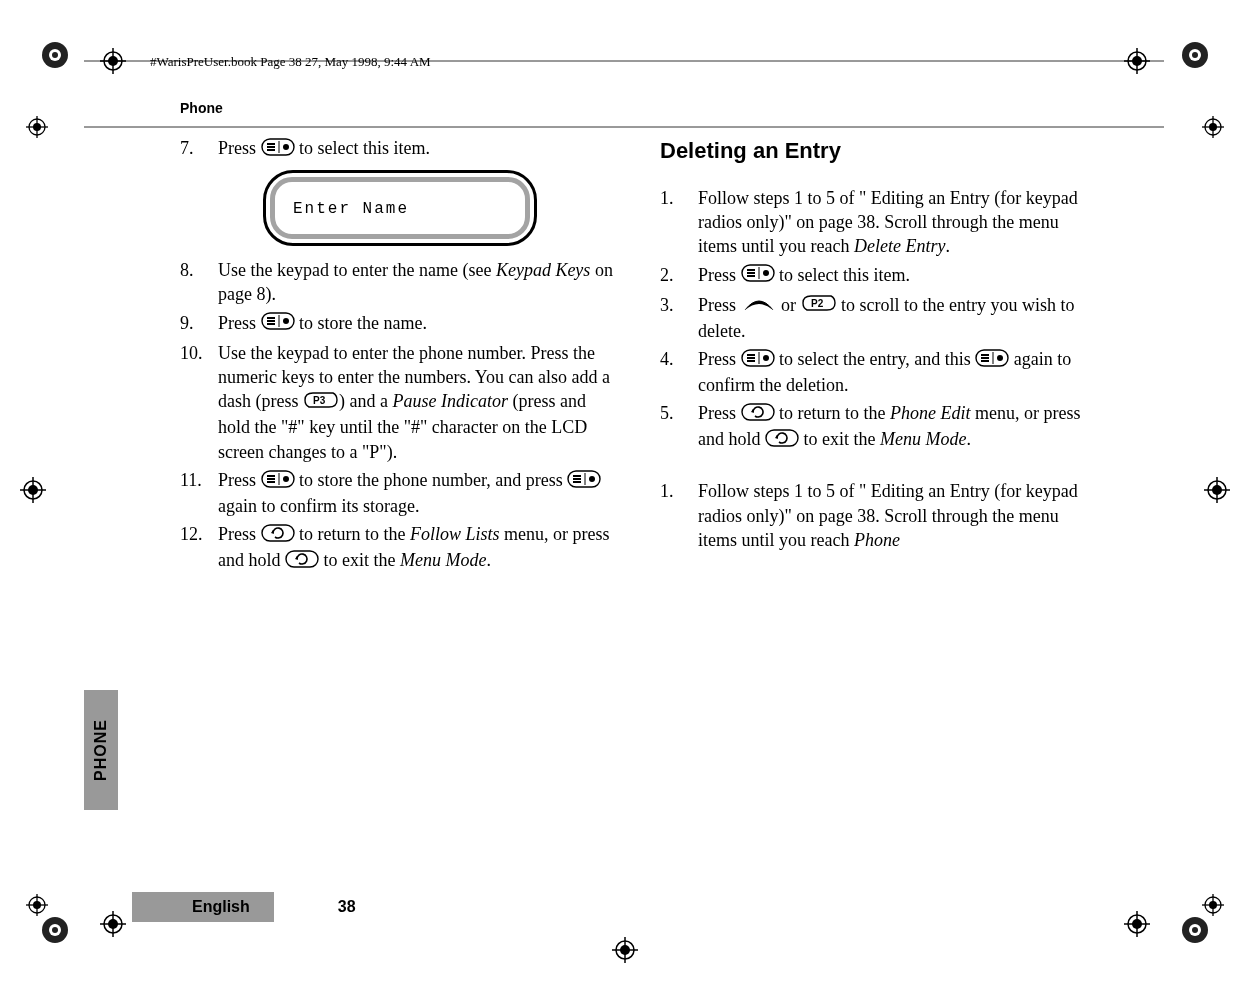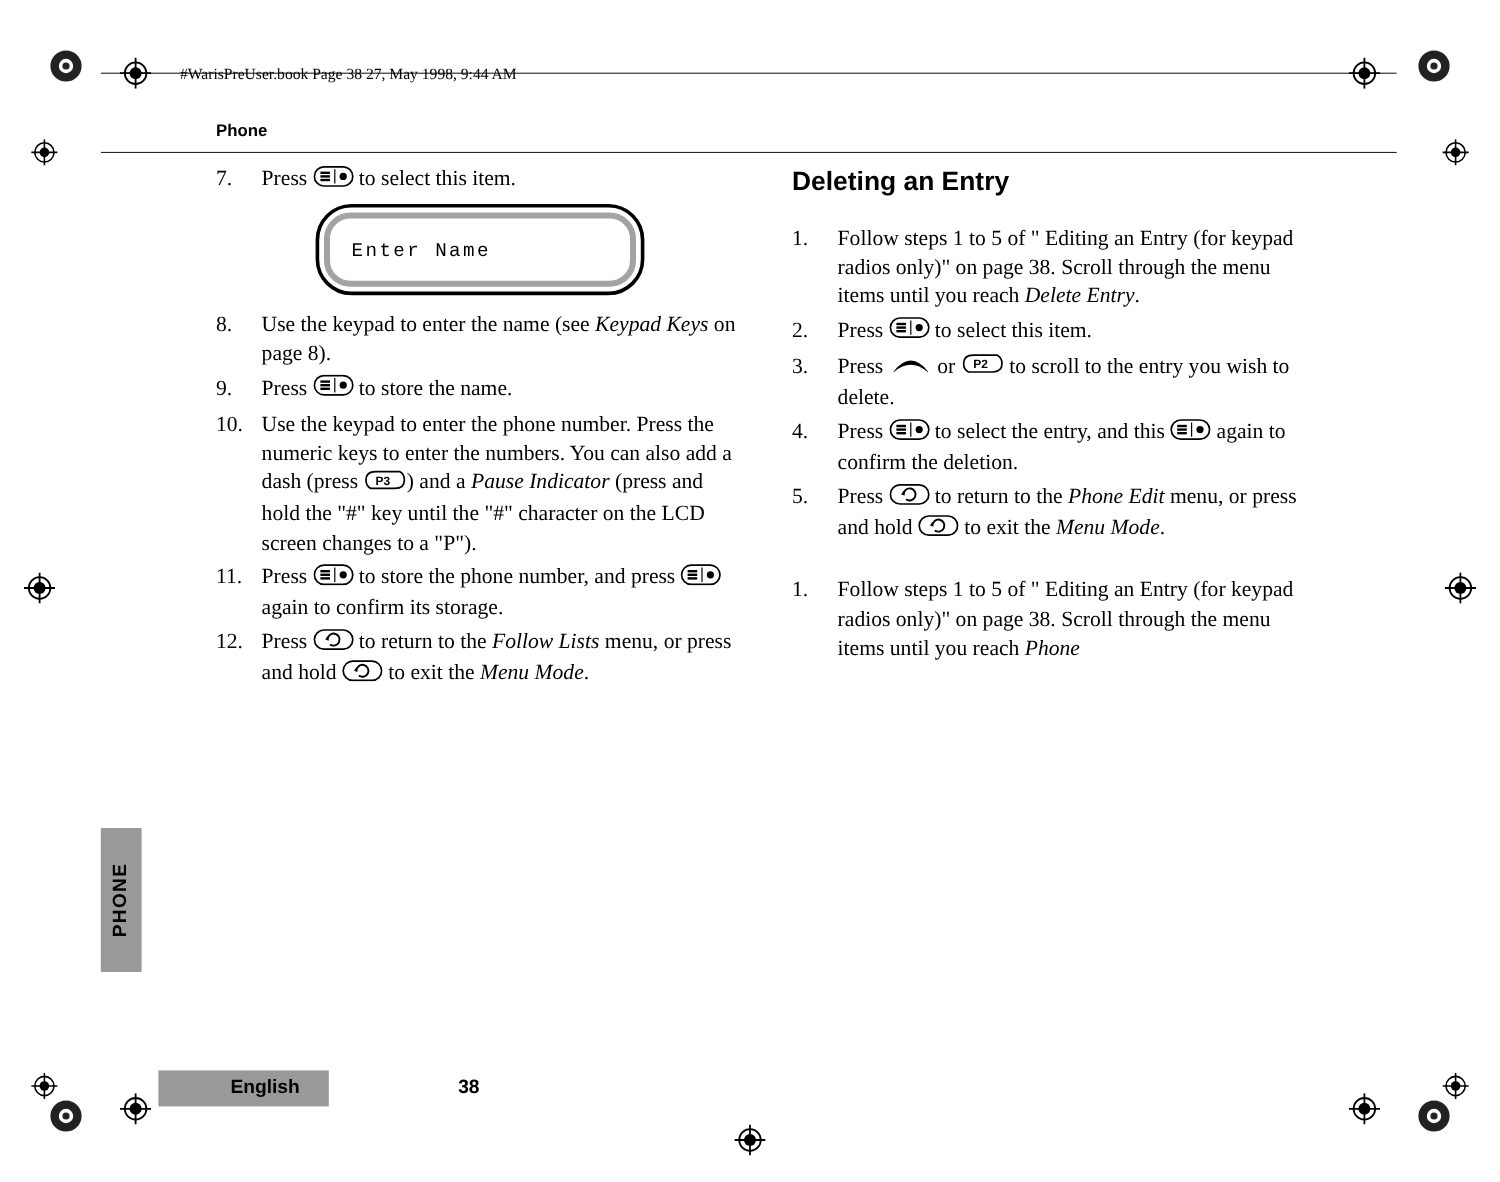--- a/index.html
+++ b/index.html
@@ -117,21 +117,21 @@
     align-items:center;
     padding: 0 24px 0 60px;
     font-family: Arial, Helvetica, sans-serif;
     font-weight: bold;
     font-size: 16px;
   }
   .footer-page {
     font-family: Arial, Helvetica, sans-serif;
     font-weight: bold;
     font-size: 16px;
-    margin-left: 108px;
+    margin-left: 64px;
   }
   .print-meta {
     position: absolute;
     left: 150px;
     top: 54px;
     font-family: Liberation Serif, serif;
     font-size: 13px;
   }
   
   .reg-mark {

